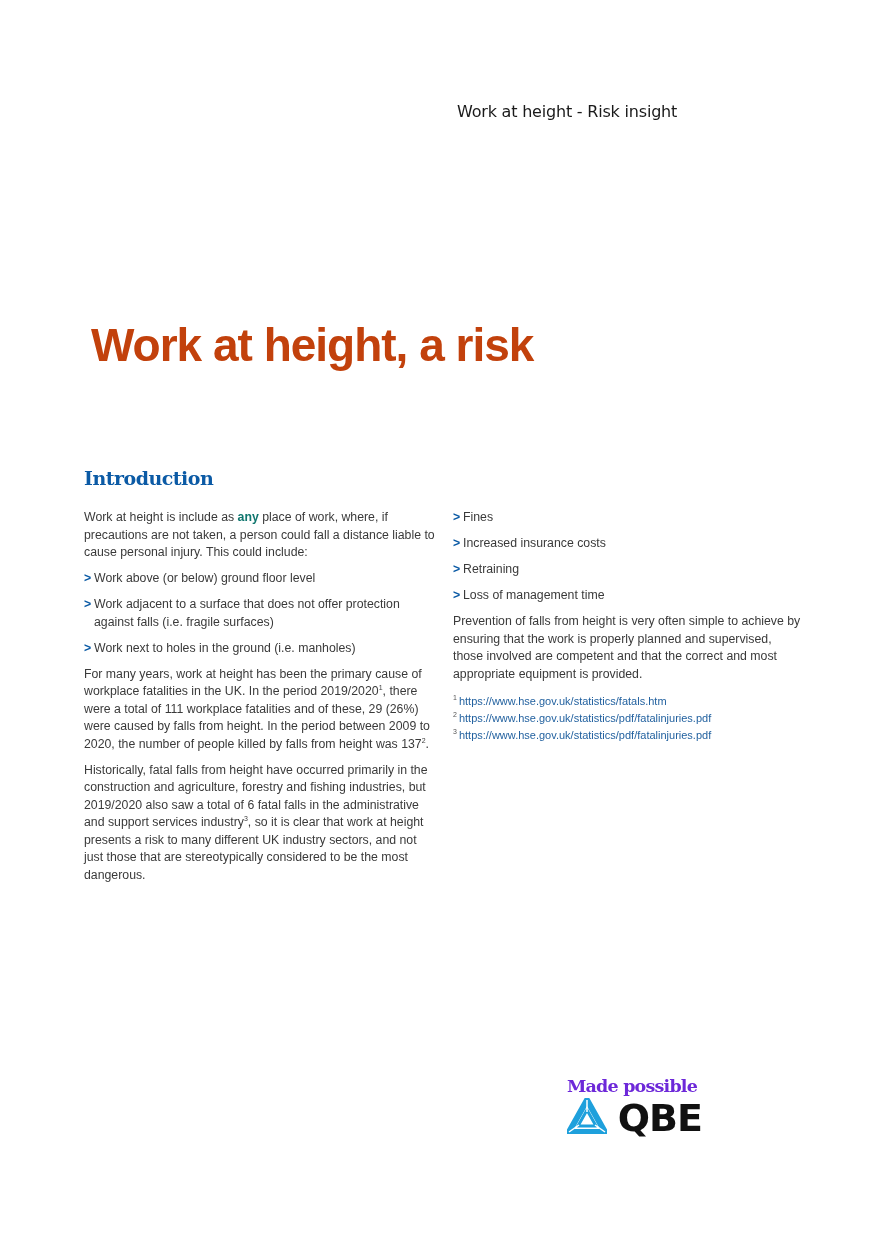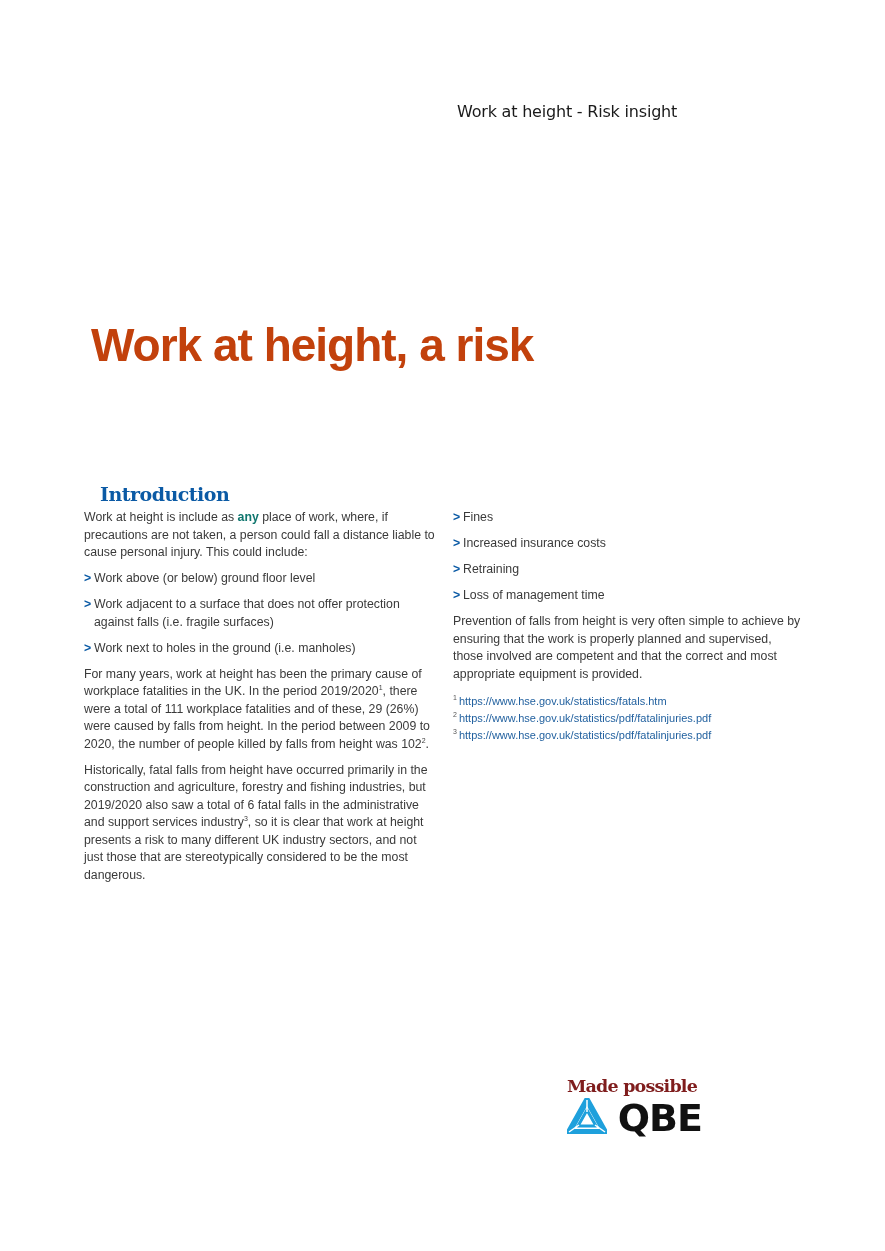--- a/index.html
+++ b/index.html
@@ -3,38 +3,38 @@
 <meta charset="utf-8">
 <style>
   html, body { margin: 0; padding: 0; background: #ffffff; }
   body { width: 885px; height: 1251px; position: relative; overflow: hidden;
          font-family: "Liberation Sans", sans-serif; color: #3a3a3a; }
   .header-title { position: absolute; left: 457px; top: 102px; font-size: 16px; color: #1a1a1a;
                   font-family: "DejaVu Sans", sans-serif; letter-spacing: -0.2px; }
   .main-title { position: absolute; left: 83px; top: 310px; margin: 8px;
                 font-family: Liberation Sans, sans-serif; font-weight: bold; font-size: 46px;
                 line-height: 54px; color: #c2410c; letter-spacing: -1px; }
-  .section-heading { position: absolute; left: 84px; top: 467px; margin: 16px;
+  .section-heading { position: absolute; left: 84px; top: 467px; margin: 0;
                      font-family: "DejaVu Serif", serif; font-weight: bold; font-size: 19px;
                      color: #0b5aa5; letter-spacing: -0.5px; }
   .col { position: absolute; font-size: 12.3px; line-height: 17.5px; color: #3a3a3a; }
   .col-left { left: 84px; top: 509px; width: 352px; }
   .col-right { left: 453px; top: 509px; width: 352px; }
   .col p { margin: 0 0 8.5px 0; }
   .col ul { list-style: none; padding: 0; margin: 0 0 8.5px 0; }
   .col li { position: relative; padding-left: 10px; margin-bottom: 8.5px; }
   .bullet-marker { position: absolute; left: 0; top: 0; color: #0b5aa5; font-weight: bold; }
   sup { font-size: 7px; line-height: 0; vertical-align: super; }
   b { font-weight: bold; color: #0f766e; }
   .footnotes { margin-top: 10px; font-size: 11px; line-height: 17px; }
   .footnote { color: #1f5f9e; }
   .footnote sup { color: #555; margin-right: 2px; }
   .logo { position: absolute; left: 567px; top: 1076px; width: 135px; }
   .logo-tagline { font-family: "DejaVu Serif", serif; font-weight: bold; font-size: 17.5px;
-                  color: #7f1d1d; letter-spacing: -0.8px; white-space: nowrap; }
+                  color: #6d28d9; letter-spacing: -0.8px; white-space: nowrap; }
   .logo-row { display: flex; align-items: center; margin-top: 2px; justify-content: space-between; }
   .logo-word { font-family: "DejaVu Sans", sans-serif; font-weight: bold; font-size: 38px;
                color: #111; letter-spacing: -1px; margin-left: 6px; line-height: 40px; }
 </style>
 </head>
 <body>
 
 <div>
 
   <div class="header-title">Work at height - Risk insight</div>
@@ -45,21 +45,21 @@
 
   <h2 class="section-heading">Introduction</h2>
 
   <div class="col col-left">
     <p><span>Work at height is include as </span><b>any</b><span> place of work, where, if precautions are not taken, a person could fall a distance liable to cause personal injury. This could include:</span></p>
     <ul>
       <li><span class="bullet-marker">&gt;</span><span>Work above (or below) ground floor level</span></li>
       <li><span class="bullet-marker">&gt;</span><span>Work adjacent to a surface that does not offer protection against falls (i.e. fragile surfaces)</span></li>
       <li><span class="bullet-marker">&gt;</span><span>Work next to holes in the ground (i.e. manholes)</span></li>
     </ul>
-    <p><span>For many years, work at height has been the primary cause of workplace fatalities in the UK. In the period 2019/2020</span><sup>1</sup><span>, there were a total of 111 workplace fatalities and of these, 29 (26%) were caused by falls from height. In the period between 2009 to 2020, the number of people killed by falls from height was 102</span><sup>2</sup><span>.</span></p>
+    <p><span>For many years, work at height has been the primary cause of workplace fatalities in the UK. In the period 2019/2020</span><sup>1</sup><span>, there were a total of 111 workplace fatalities and of these, 29 (26%) were caused by falls from height. In the period between 2009 to 2020, the number of people killed by falls from height was 137</span><sup>2</sup><span>.</span></p>
     <p><span>Historically, fatal falls from height have occurred primarily in the construction and agriculture, forestry and fishing industries, but 2019/2020 also saw a total of 6 fatal falls in the administrative and support services industry</span><sup>3</sup><span>, so it is clear that work at height presents a risk to many different UK industry sectors, and not just those that are stereotypically considered to be the most dangerous.</span></p>
   </div>
 
   <div class="col col-right">
     <ul>
       <li><span class="bullet-marker">&gt;</span><span>Fines</span></li>
       <li><span class="bullet-marker">&gt;</span><span>Increased insurance costs</span></li>
       <li><span class="bullet-marker">&gt;</span><span>Retraining</span></li>
       <li><span class="bullet-marker">&gt;</span><span>Loss of management time</span></li>
     </ul>

